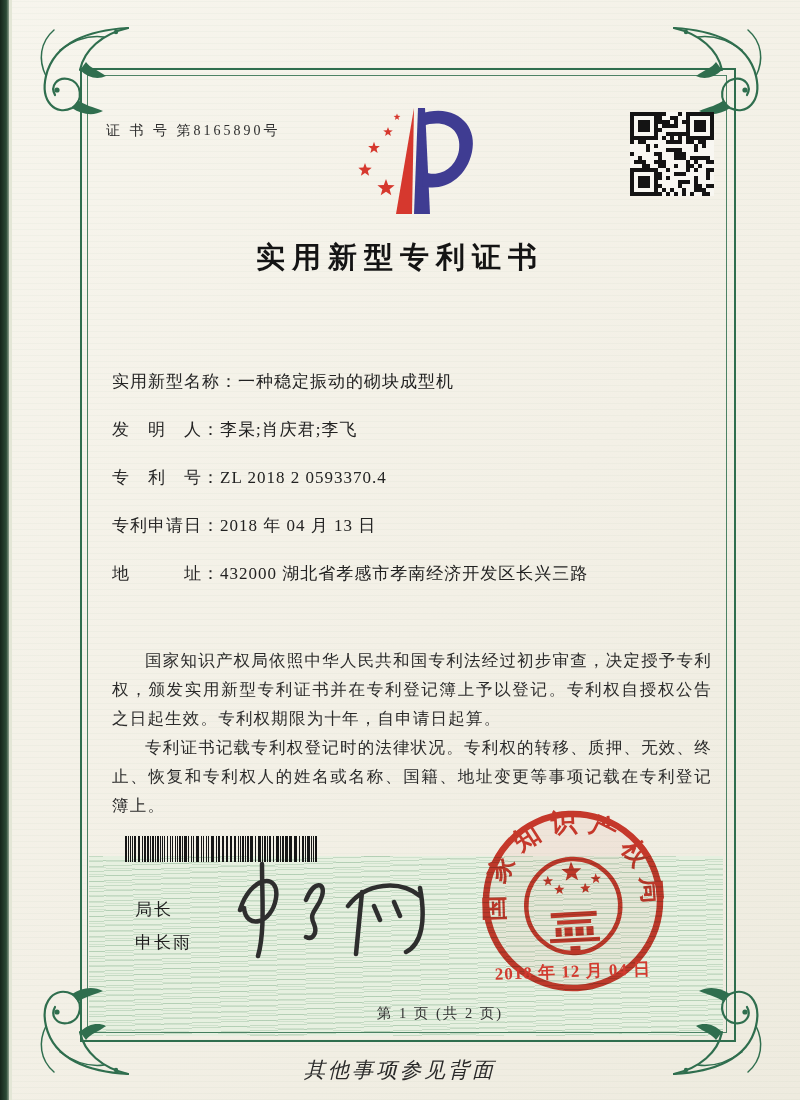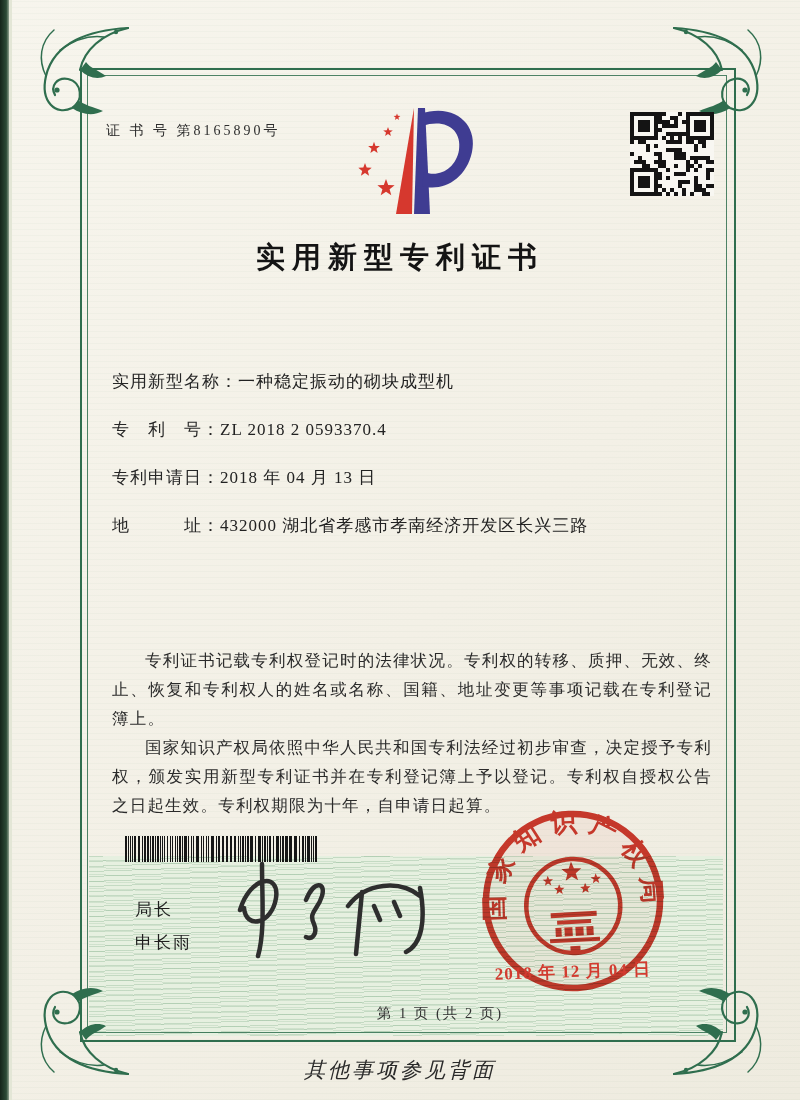--- a/index.html
+++ b/index.html
@@ -339,33 +339,36 @@
       <rect x="76" y="80" width="4" height="4" fill="#141414"></rect>
     </svg>
 
   <h1 class="title">实用新型专利证书</h1>
 
   <div class="fields">
     <div class="field-row">
       <span class="f-label">实用新型名称：</span><span class="f-value">一种稳定振动的砌块成型机</span>
     </div>
     <div class="field-row">
+      <span class="f-label">发　明　人：</span><span class="f-value">李杲;肖庆君;李飞</span>
+    </div>
+    <div class="field-row">
       <span class="f-label">专　利　号：</span><span class="f-value">ZL 2018 2 0593370.4</span>
     </div>
     <div class="field-row">
       <span class="f-label">专利申请日：</span><span class="f-value">2018 年 04 月 13 日</span>
     </div>
     <div class="field-row">
       <span class="f-label">地　　　址：</span><span class="f-value">432000 湖北省孝感市孝南经济开发区长兴三路</span>
     </div>
   </div>
 
   <div class="paras">
+    <p>国家知识产权局依照中华人民共和国专利法经过初步审查，决定授予专利权，颁发实用新型专利证书并在专利登记簿上予以登记。专利权自授权公告之日起生效。专利权期限为十年，自申请日起算。</p>
     <p>专利证书记载专利权登记时的法律状况。专利权的转移、质押、无效、终止、恢复和专利权人的姓名或名称、国籍、地址变更等事项记载在专利登记簿上。</p>
-    <p>国家知识产权局依照中华人民共和国专利法经过初步审查，决定授予专利权，颁发实用新型专利证书并在专利登记簿上予以登记。专利权自授权公告之日起生效。专利权期限为十年，自申请日起算。</p>
   </div>
 
   <svg class="barcode" id="barcode" width="200" height="26" viewBox="0 0 200 26">
       <rect x="2" y="0" width="2" height="26" fill="#161616"></rect>
       <rect x="5" y="0" width="1" height="26" fill="#161616"></rect>
       <rect x="7" y="0" width="1" height="26" fill="#161616"></rect>
       <rect x="9" y="0" width="1" height="26" fill="#161616"></rect>
       <rect x="11" y="0" width="2" height="26" fill="#161616"></rect>
       <rect x="15" y="0" width="2" height="26" fill="#161616"></rect>
       <rect x="19" y="0" width="1" height="26" fill="#161616"></rect>

